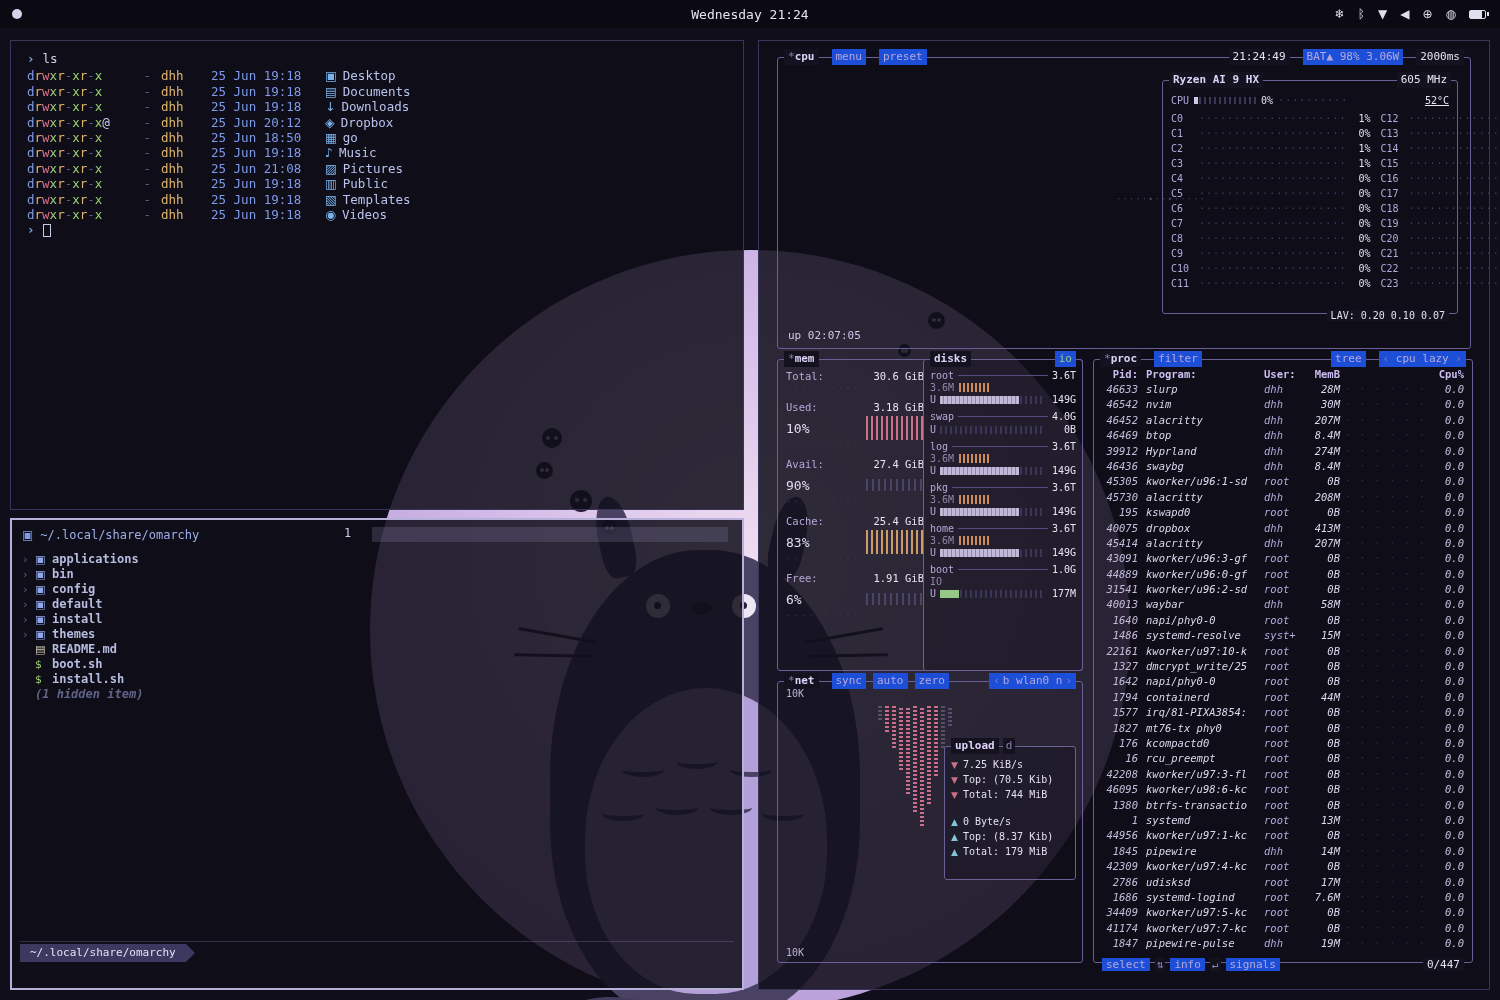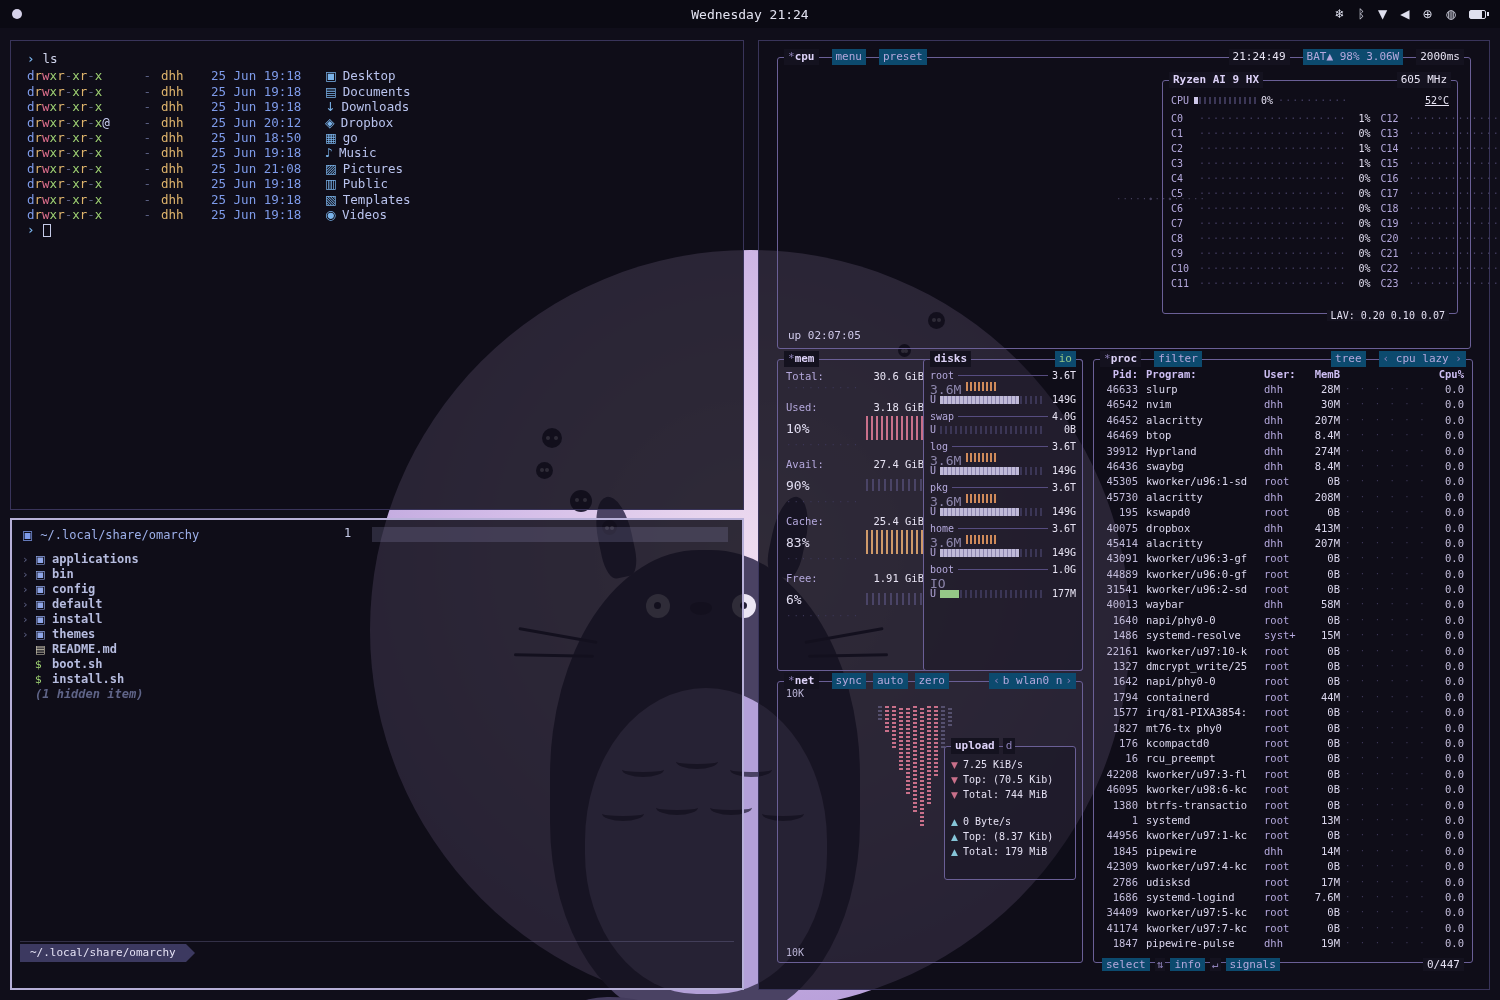--- a/index.html
+++ b/index.html
@@ -99,21 +99,21 @@
   .fm-tab-arrow { width:0; height:0; border-top:9px solid transparent; border-bottom:9px solid transparent; border-left:9px solid #3c3960; }
 
   
   .btop { left:758px; top:40px; width:732px; height:950px; border:1px solid #39345a; font-size:11px; color:#cfc9e6; }
   .panel { position:absolute; border:1px solid #6a5f96; border-radius:3px; }
   .trow { position:absolute; top:-9px; left:6px; right:6px; display:flex; align-items:center; gap:13px;
     font-size:11px; line-height:16px; white-space:nowrap; }
   .chip { background:#14121f; padding:0 4px; }
   .t-main { color:#ddd2f8; font-weight:bold; background:#14121f; padding:0 4px; }
   .t-main .pfx { color:#8d80b8; font-weight:normal; }
-  .pbtn { color:#b4a8dc; background:#0c4a6e; padding:0 4px; }
+  .pbtn { color:#b4a8dc; background:#1d4ed8; padding:0 4px; }
   .chip.white { color:#e8e4f4; }
   .mla { margin-left:auto; }
 
   .cpu-panel { left:18px; top:16px; width:694px; height:292px; }
   .cpu-graph { position:absolute; inset:8px 320px 24px 8px; }
   .cpu-graph::before { content:"·····∙··∙·····"; position:absolute; left:330px; top:128px; color:#45405f; font-size:9px; letter-spacing:1px; }
   .cpu-detail { position:absolute; right:12px; top:22px; width:296px; height:234px; border:1px solid #6a5f96; border-radius:3px; padding:12px 8px 6px; }
   .cpu-total-row { display:flex; align-items:center; gap:5px; font-size:10px; height:15px; color:#b4a8dc; }
   .cpu-bar { flex:0 0 62px; height:7px; background:repeating-linear-gradient(90deg,#3b3656 0 2px, transparent 2px 5px); position:relative; }
   .cpu-bar i { position:absolute; left:0; top:0; bottom:0; width:6%; background:#cfc8ea; }
@@ -142,21 +142,21 @@
   .m-orange { background:repeating-linear-gradient(90deg,#cf9a6a 0 2px, transparent 2px 5px); }
   .m-dim { background:repeating-linear-gradient(90deg,#4a4466 0 2px, transparent 2px 6px); height:12px; }
 
   .disks-box { position:absolute; top:-1px; bottom:-1px; right:-1px; width:160px; border:1px solid #6a5f96; border-radius:3px; background:rgba(15,13,25,0.3); }
   .disks-list { padding:9px 6px 0; }
   .disk { margin-bottom:4px; }
   .disk-r1 { display:flex; align-items:center; font-size:10px; height:13px; }
   .disk-name { color:#b4a8dc; }
   .disk-line { flex:1; border-top:1px solid #564c80; margin:0 4px; }
   .disk-total { color:#e8e4f4; }
-  .disk-r2 { display:flex; height:11px; font-size:13px; align-items:flex-start; gap:5px; }
+  .disk-r2 { display:flex; height:11px; font-size:10px; align-items:center; gap:5px; }
   .disk-rate { color:#8d86ac; }
   .disk-hatch { width:32px; height:9px; background:repeating-linear-gradient(90deg,#cf8a5a 0 2px, transparent 2px 4px); }
   .disk-r3 { display:flex; align-items:center; gap:4px; font-size:10px; height:13px; }
   .disk-u { color:#b4a8dc; }
   .disk-bar { flex:1; height:8px; background:repeating-linear-gradient(90deg,#3b3656 0 2px, transparent 2px 5px); position:relative; overflow:hidden; }
   .disk-fill { position:absolute; left:0; top:0; bottom:0; }
   .f-gray { background:repeating-linear-gradient(90deg,#c0bad8 0 3px, #8c85ae 3px 4px); }
   .f-green { background:#95c787; }
   .disk-used { color:#e8e4f4; min-width:28px; text-align:right; }
 
@@ -181,21 +181,21 @@
   .proc-panel { left:334px; top:318px; width:380px; height:604px; }
   .sort-chip::before { content:"‹ "; color:#8d80b8; }
   .sort-chip::after { content:" ›"; color:#8d80b8; }
   .proc-head { display:flex; padding:8px 8px 2px; font-size:10.5px; color:#cdbef2; font-weight:bold; align-items:center; }
   .ph-pid { width:36px; text-align:right; }
   .ph-prog { width:118px; margin-left:8px; }
   .ph-user { width:42px; }
   .ph-mem { width:34px; text-align:right; }
   .ph-sp { flex:1; }
   .ph-cpu { width:30px; text-align:right; }
-  .proc-rows { padding:0 8px; }
+  .proc-rows { padding:0 8px;font-style:italic; }
   .proc-row { display:flex; height:15.4px; line-height:15.4px; font-size:10.5px; align-items:center; }
   .pr-pid { width:36px; text-align:right; color:#c2bcda; }
   .pr-prog { width:118px; margin-left:8px; color:#dcd8ee; white-space:nowrap; overflow:hidden; }
   .pr-user { width:42px; color:#b4a8dc; }
   .pr-mem { width:34px; text-align:right; color:#dcd8ee; }
   .pr-dots { flex:1; overflow:hidden; color:#3b3656; letter-spacing:2px; margin:0 5px; font-size:9px; white-space:nowrap; }
   .pr-cpu { width:30px; text-align:right; color:#c2bcda; }
   .pfoot-left { position:absolute; left:8px; bottom:-9px; display:flex; gap:5px; align-items:center; font-size:11px; }
   .pfoot-icon { color:#8d80b8; background:#14121f; padding:0 2px; }
   .pfoot-right { position:absolute; right:8px; bottom:-9px; background:#14121f; padding:0 4px; color:#e4e0f2; font-size:11px; }

